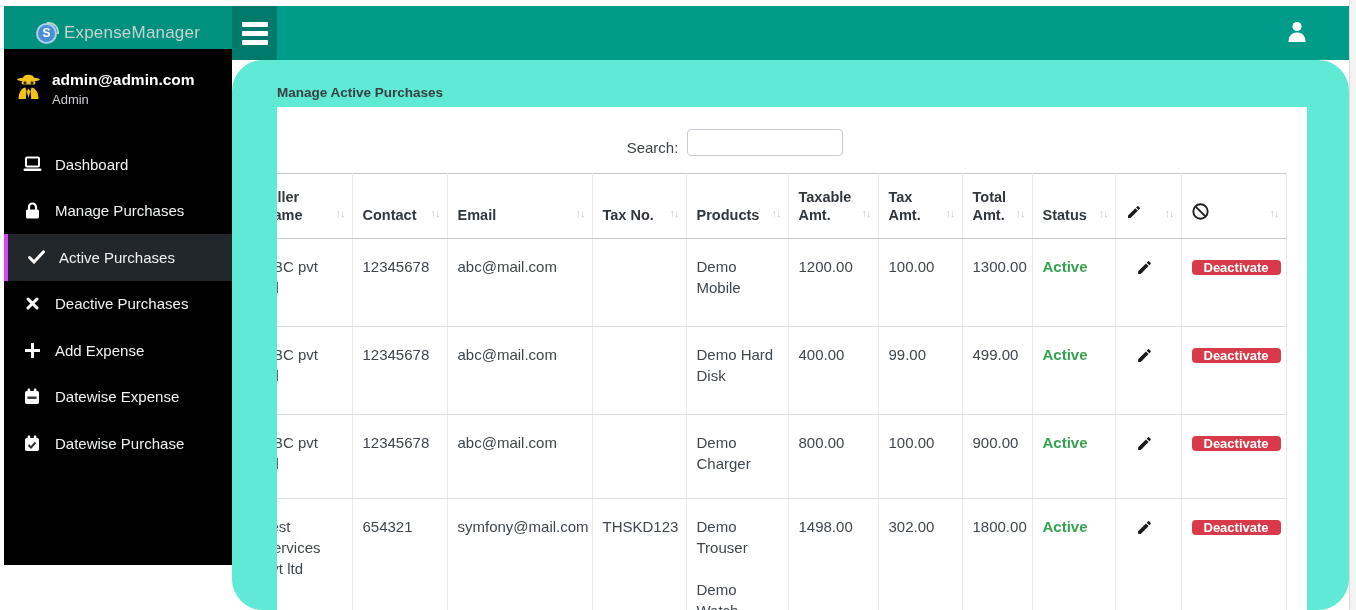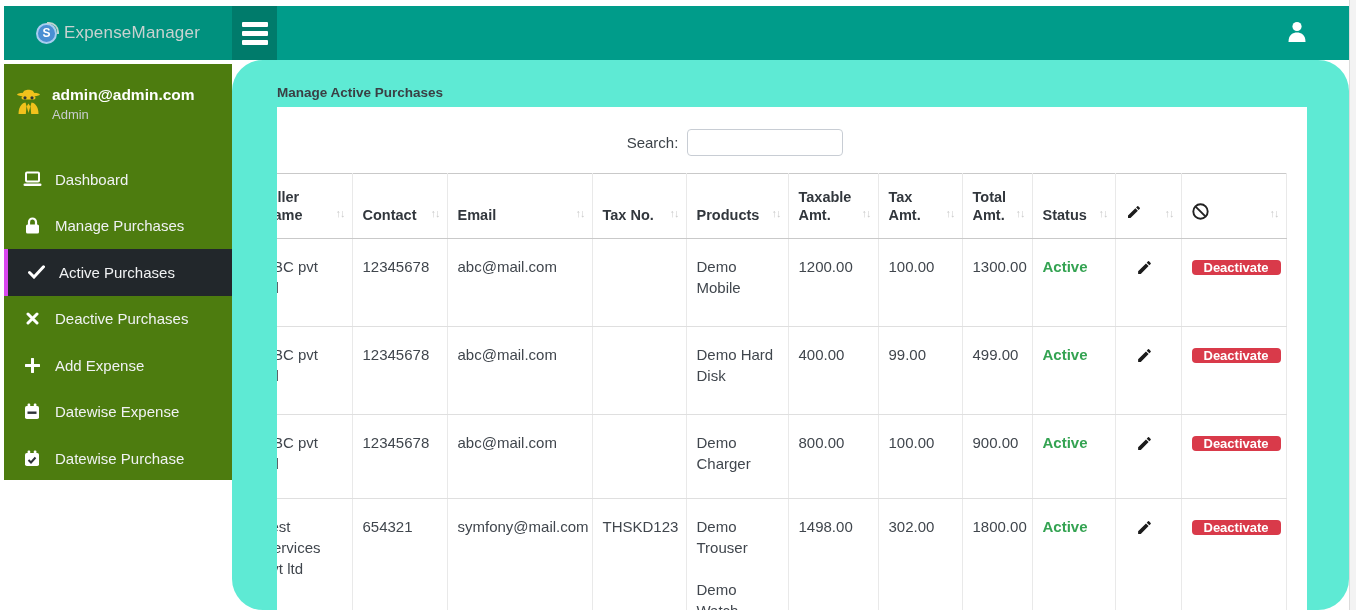--- a/index.html
+++ b/index.html
@@ -21,37 +21,37 @@
     justify-content:center; gap:4px; cursor:pointer; }
   .hamburger-btn .bar { width:26px; height:5px; background:#fff; border-radius:1px; }
   .topbar { position:absolute; left:277px; top:6px; width:1072px; height:54px; background:#009c8a; }
   .topbar .person { position:absolute; right:42px; top:14px; }
 
   
   .vscrollbar { position:absolute; right:0; top:0; width:7px; height:610px;
     background:#f3f3f3; border-left:1px solid #dcdcdc; }
 
   
-  .sidebar { position:absolute; left:4px; top:64px; width:228px; height:416px; background:#4d7c0f; }
+  .sidebar { position:absolute; left:4px; top:49px; width:228px; height:516px; background:#000000; }
   .user-block { display:flex; gap:11px; padding:21px 14px 10px 12px; align-items:flex-start; }
   .user-email { color:#ffffff; font-size:15.5px; font-weight:bold; line-height:19px; }
   .user-role { color:#c8cccf; font-size:13px; margin-top:3px; }
   .nav { margin-top:24px; }
   .nav-item { height:46.5px; display:flex; align-items:center; gap:13px; padding-left:18px;
     cursor:pointer; }
   .nav-item .nav-icon { width:20px; display:flex; justify-content:center; color:#fff; }
   .nav-item .nav-label { color:#f0f2f3; font-size:15px; }
   .nav-item.active { background:#22272b; border-left:4px solid #d946ef; }
 
   
   .main { position:absolute; left:232px; top:60px; right:7px; bottom:0; background:#5eead4; overflow:hidden;border-radius:31px; }
   .page-title { position:absolute; left:45px; top:25px; font-size:13.5px; font-weight:bold; color:#3a3f44; }
   .card { position:absolute; left:45px; top:47px; width:1030px; height:600px; background:#fff; }
 
-  .search-row { position:absolute; left:0; right:0; top:22px; display:flex; align-items:center;
+  .search-row { position:absolute; left:0; right:0; top:22px; display:flex; align-items:flex-end;
     justify-content:center; gap:9px; transform:translateX(-57px); }
   .search-label { font-size:15px; color:#3d4349; }
   .search-input { width:156px; height:27px; border:1px solid #c8cdd4; border-radius:4px;
     font-size:14px; padding:0 8px; color:#333; outline:none; }
 
   .table-wrap { position:absolute; left:0; top:66px; width:100%; overflow:hidden; }
   table { border-collapse:collapse; table-layout:fixed; width:1033px; margin-left:-24px; }
   col.c1{width:99px} col.c2{width:95px} col.c3{width:145px} col.c4{width:94px}
   col.c5{width:102px} col.c6{width:90px} col.c7{width:84px} col.c8{width:70px}
   col.c9{width:83px} col.c10{width:66px} col.c11{width:105px}

